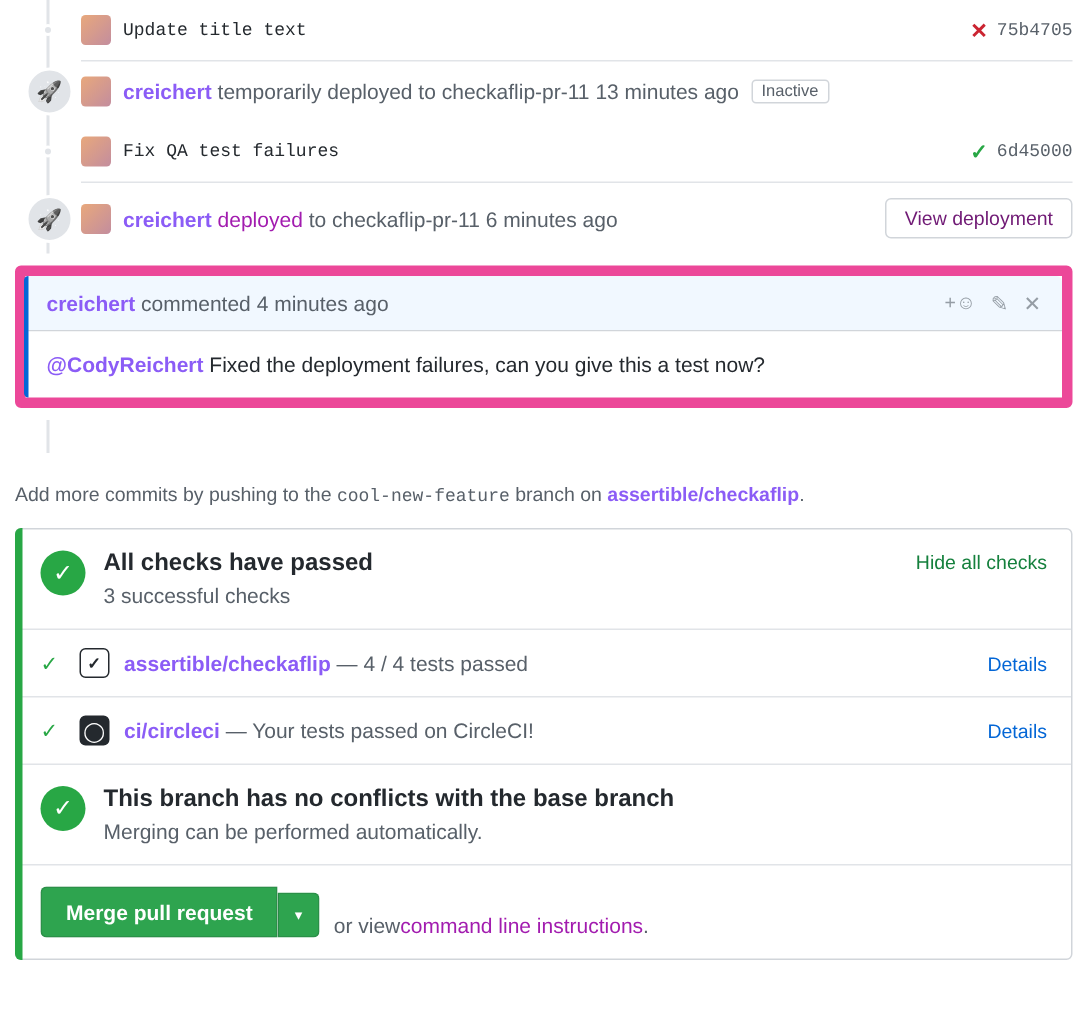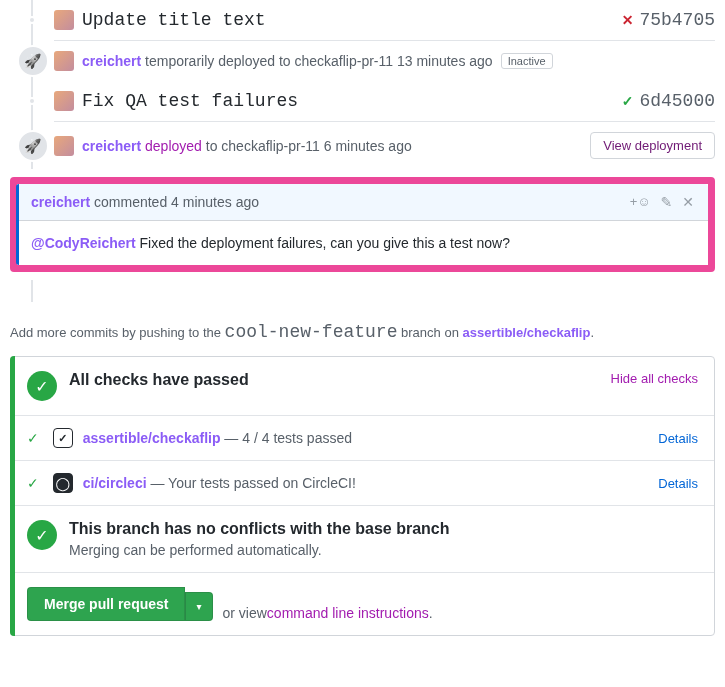--- a/index.html
+++ b/index.html
@@ -3,21 +3,21 @@
 <meta charset="utf-8">
 <style>
 * { box-sizing: border-box; margin: 0; padding: 0; }
 body { font-family: -apple-system, BlinkMacSystemFont, "Segoe UI", Helvetica, Arial, sans-serif; font-size: 14px; color: #24292e; background: #fff; width: 725px; padding: 0 10px; }
 .timeline { position: relative; padding-left: 22px; }
 .timeline::before { content: ""; position: absolute; left: 21px; top: 0; bottom: 0; width: 2px; background: #e1e4e8; }
 .tl-item { position: relative; padding: 10px 0 10px 22px; display: flex; align-items: center; }
 .tl-badge { position: absolute; left: -15px; top: 50%; transform: translateY(-50%); width: 32px; height: 32px; border-radius: 50%; background: #e1e4e8; display: flex; align-items: center; justify-content: center; border: 2px solid #fff; z-index: 2; }
 .tl-badge-dot { position: absolute; left: -4px; top: 50%; transform: translateY(-50%); width: 8px; height: 8px; border-radius: 50%; background: #e1e4e8; border: 2px solid #fff; z-index: 2; }
 .avatar { width: 20px; height: 20px; border-radius: 3px; background: linear-gradient(135deg, #e8a87c, #c38d9e); margin-right: 8px; flex-shrink: 0; }
-.mono { font-family: SFMono-Regular, Consolas, "Liberation Mono", Menlo, monospace; font-size: 18px; }
+.mono { font-family: SFMono-Regular, Consolas, "Liberation Mono", Menlo, monospace; font-size: 12px; }
 .muted { color: #586069; }
 .commit-sha { margin-left: auto; display: flex; align-items: center; gap: 6px; }
 .x-icon { color: #cb2431; font-weight: bold; }
 .check-green { color: #28a745; font-weight: bold; }
 .inactive-badge { border: 1px solid #d1d5da; border-radius: 3px; padding: 1px 6px; font-size: 11px; color: #586069; margin-left: 8px; }
 .outline-btn { border: 1px solid #d1d5da; border-radius: 4px; padding: 5px 12px; background: #fff; color: #701a75; font-weight: 500; font-size: 13px; cursor: pointer; margin-left: auto; }
 .strong { font-weight: 600; color: #8b5cf6; }
 .link { color: #a21caf; text-decoration: none; }
 .separator { border-top: 1px solid #e1e4e8; margin: 0 0 0 22px; }
 .comment-box { border: 7px solid #ec4899; border-radius: 4px; margin: 8px 0 8px 0; position: relative; z-index: 3; background: #fff; }
@@ -35,21 +35,21 @@
 .check-row { padding: 12px 16px; display: flex; align-items: center; border-bottom: 1px solid #e1e4e8; }
 .small-check { color: #28a745; margin-right: 14px; font-size: 14px; }
 .service-icon { width: 20px; height: 20px; border: 1px solid #24292e; border-radius: 4px; display: flex; align-items: center; justify-content: center; margin-right: 10px; font-size: 11px; flex-shrink: 0; }
 .service-icon.dark { background: #24292e; color: #fff; border-color: #24292e; }
 .details-link { margin-left: auto; color: #0366d6; font-size: 13px; cursor: pointer; }
 .merge-section { padding: 14px 16px; display: flex; align-items: flex-start; border-bottom: 1px solid #e1e4e8; }
 .merge-footer { padding: 14px 16px; display: flex; align-items: flex-end; }
 .merge-btn { background: #2ea44f; color: #fff; border: 1px solid rgba(27,31,35,.15); border-radius: 4px 0 0 4px; padding: 8px 16px; font-weight: 600; font-size: 14px; cursor: pointer; }
 .merge-caret { background: #2ea44f; color: #fff; border: 1px solid rgba(27,31,35,.15); border-left: 1px solid rgba(27,31,35,.2); border-radius: 0 4px 4px 0; padding: 8px 10px; cursor: pointer; font-size: 10px; }
 .rocket-icon::before { content: "🚀"; font-size: 14px; filter: grayscale(1); }
-.hide-all { color: #a21caf; font-size: 13px; margin-left: auto; cursor: pointer; }
+.hide-all { color: #15803d; font-size: 13px; margin-left: auto; cursor: pointer; }
 .emoji-icon::before { content: "☺"; }
 .pencil-icon::before { content: "✎"; }
 .close-icon::before { content: "✕"; }
 .plus-icon { font-size: 13px; }
 .caret-down::before { content: "▾"; }
 .svc-checkbox::before { content: "✓"; font-size: 11px; font-weight: bold;}
 .svc-circle::before { content: "◯"; font-size: 13px; }
 </style>
 </head>
 <body>
@@ -131,20 +131,21 @@
 
 <p class="push-hint">
   <span>Add more commits by pushing to the </span><span class="mono">cool-new-feature</span><span> branch on </span><span class="strong">assertible/checkaflip</span><span>.</span>
 </p>
 
 <div class="checks-box">
   <div class="checks-header">
     <span class="big-check">✓</span>
     <div>
       <div class="checks-title">All checks have passed</div>
+      <div class="muted" style="margin-top:4px;">3 successful checks</div>
     </div>
     <span class="hide-all">Hide all checks</span>
   </div>
 
   <div class="check-row">
     <span class="small-check">✓</span>
     <span class="service-icon">
         <span class="svc-checkbox"></span>
       </span>
     <span><span class="strong">assertible/checkaflip</span><span class="muted"> — 4 / 4 tests passed</span></span>

